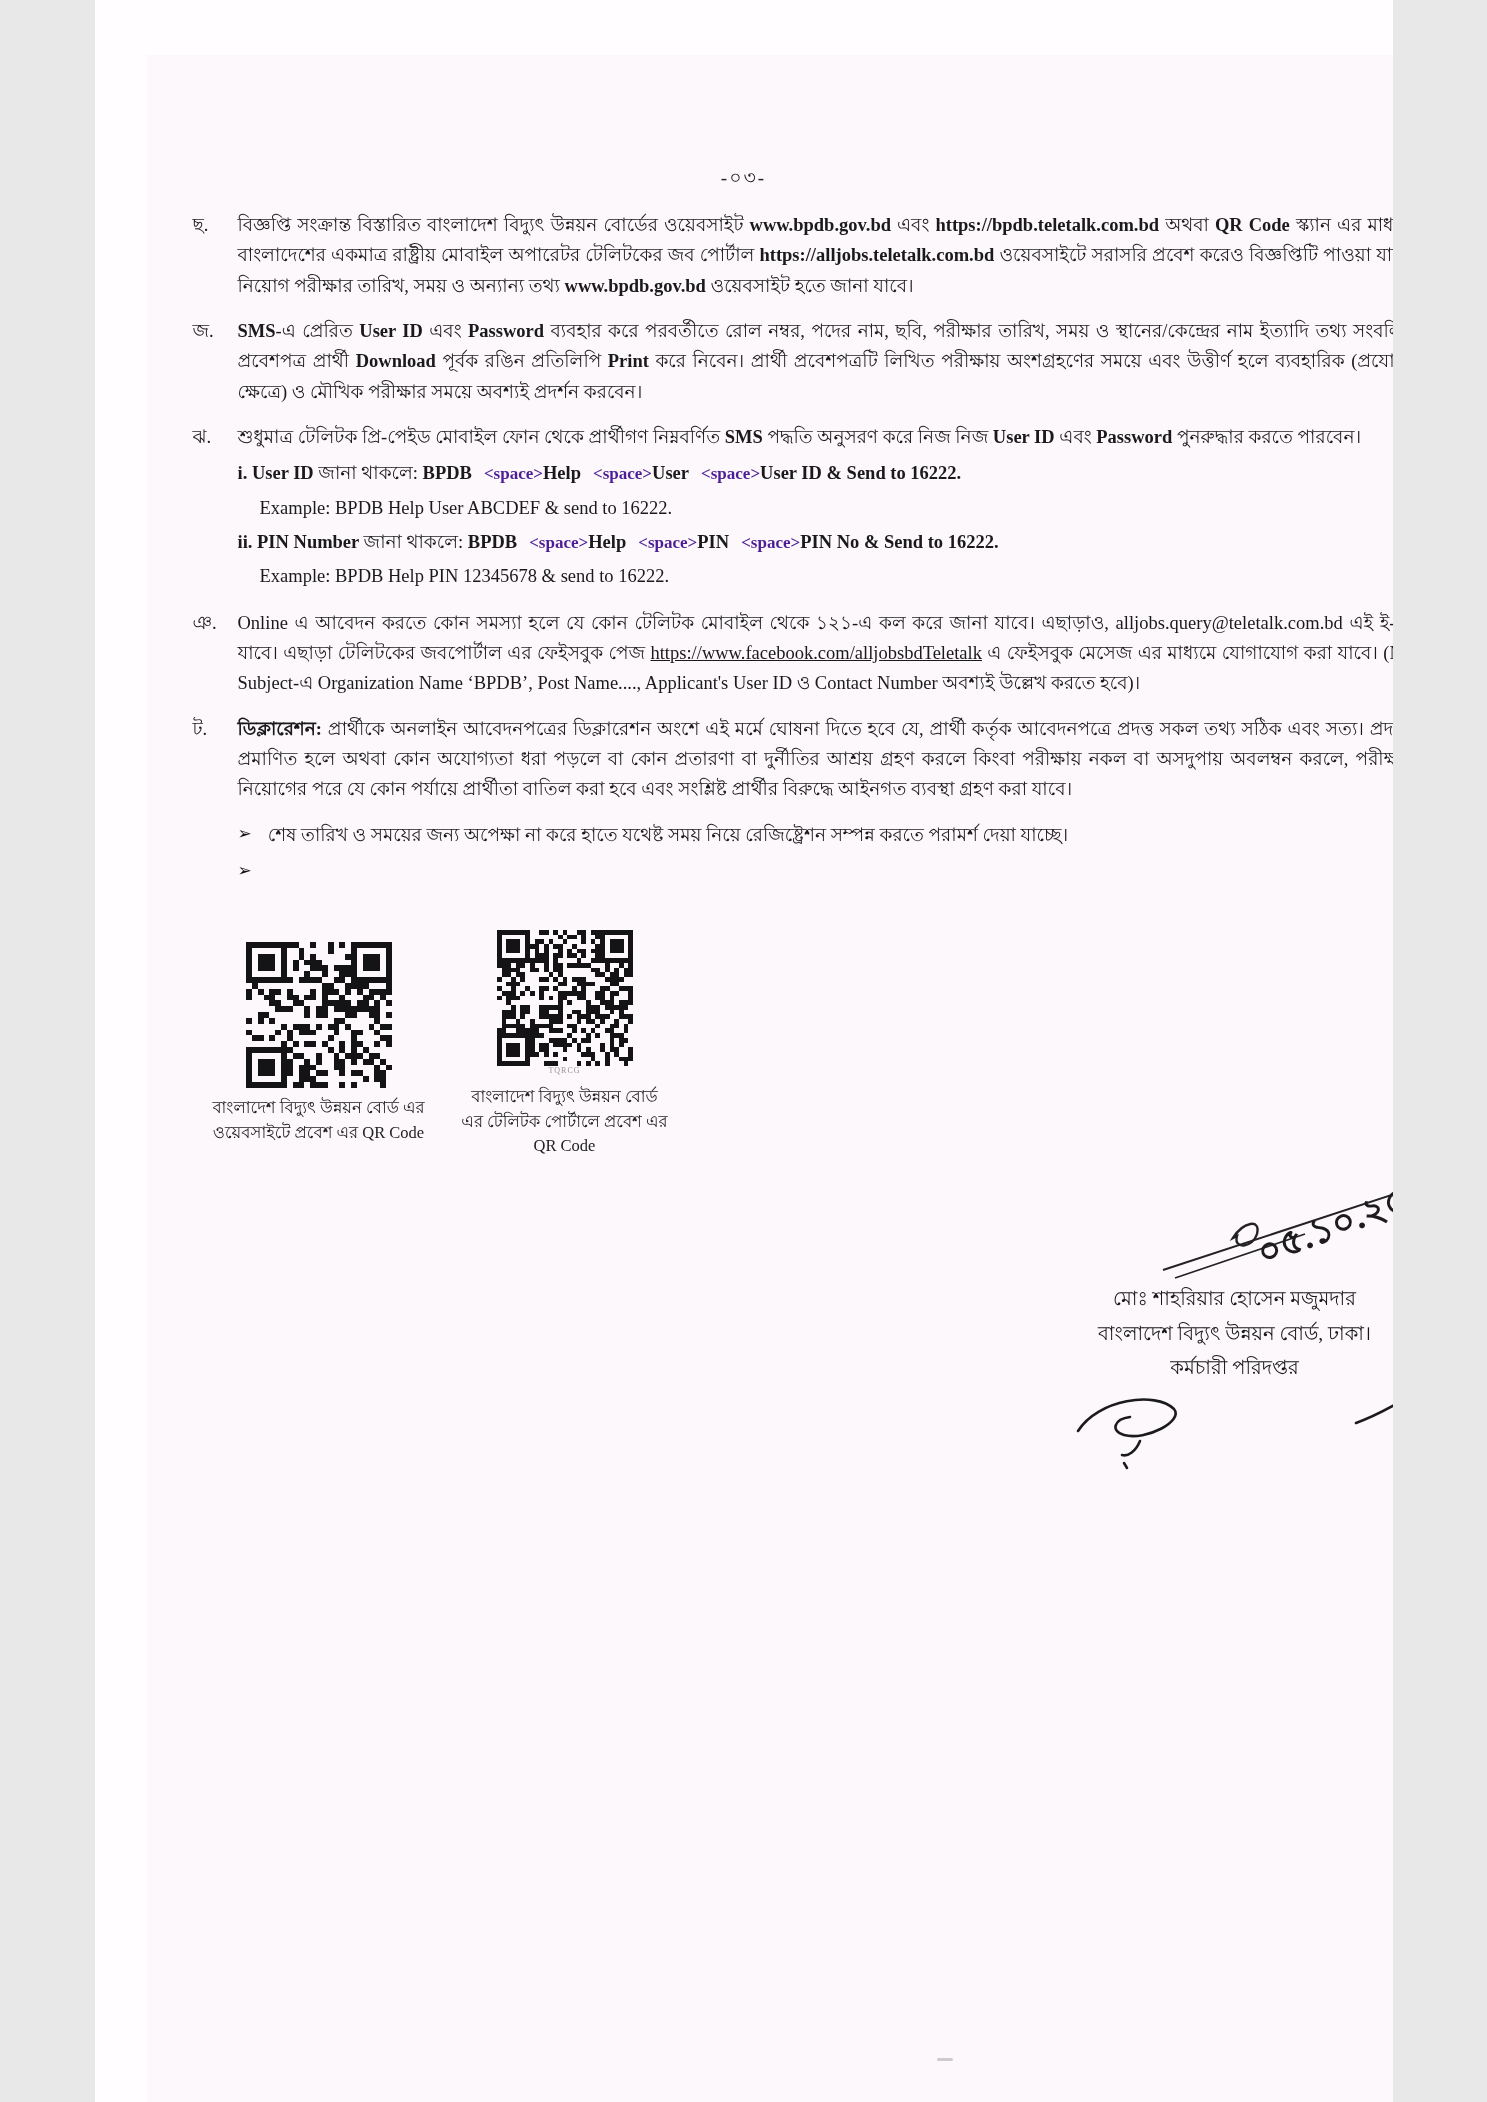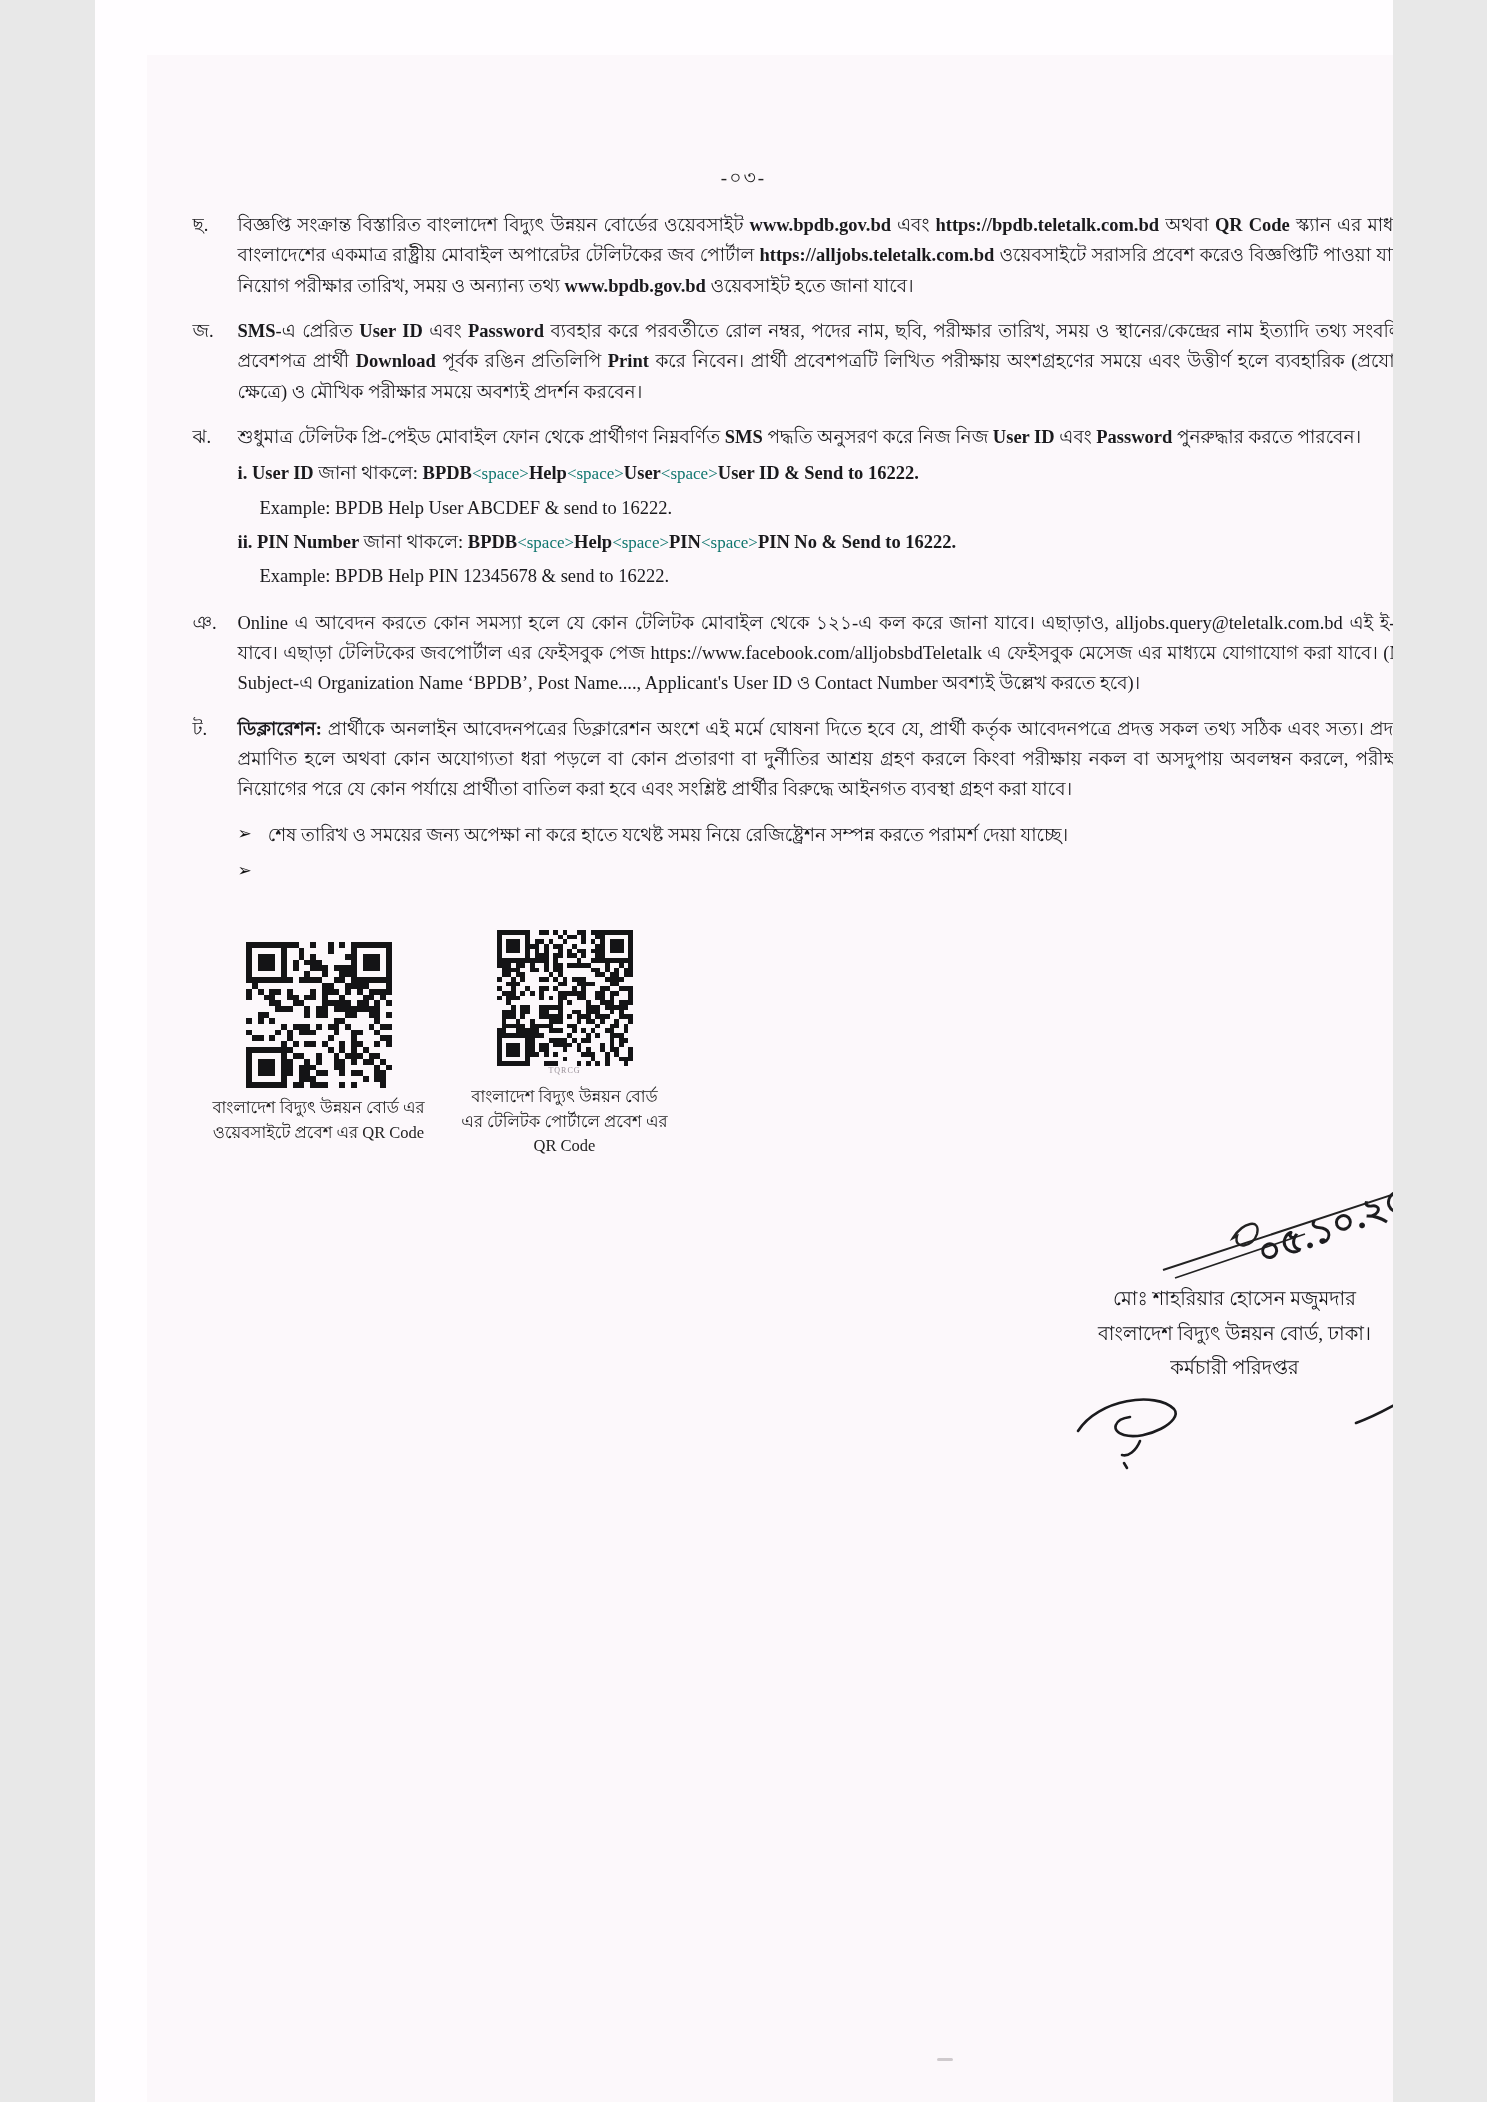--- a/index.html
+++ b/index.html
@@ -4,22 +4,22 @@
 <style>
   html,body{margin:0;padding:0;background:#e8e8e8;}
   .sheet{position:relative;width:1298px;height:2102px;margin:0 auto;background:#fffdff;overflow:hidden;
          font-family:"Liberation Serif","DejaVu Serif",serif;color:#1a1a1d;}
   .paper{position:absolute;left:52px;top:55px;right:0;bottom:0;background:#fcf8fb;}
   .page-num{position:absolute;top:163px;left:0;right:0;text-align:center;font-size:19px;letter-spacing:2px;color:#222;}
   .col{position:absolute;left:96px;top:210px;width:1372px;font-size:18.5px;line-height:1.64;text-align:justify;}
   .para{position:relative;padding-left:47px;margin:0 0 15px 0;}
   .para .lbl{position:absolute;left:2px;top:0;}
   .b{font-weight:700;}
-  .u{}
-  .sp{font-weight:400;font-size:17px;color:#0f766e;}
+  .u{text-decoration:underline;}
+  .sp{font-weight:700;font-size:17px;color:#4c1d95;margin-left:12px;}
   
   .qr-float{float:right;width:124px;height:140px;margin:16px 2px 6px 18px;border:1px dashed #cabfca;
             display:flex;align-items:flex-start;justify-content:center;padding-top:8px;background:#fdfafd;}
   .qr-float svg{width:88px;height:88px;}
   
   .sms{padding-left:47px;margin:2px 0 16px 0;}
   .sms .line{margin:4px 0;}
   .sms .ex{padding-left:22px;margin:4px 0;font-weight:400;}
   
   .note-row{display:flex;gap:16px;padding-left:47px;margin:7px 0;align-items:flex-start;}

